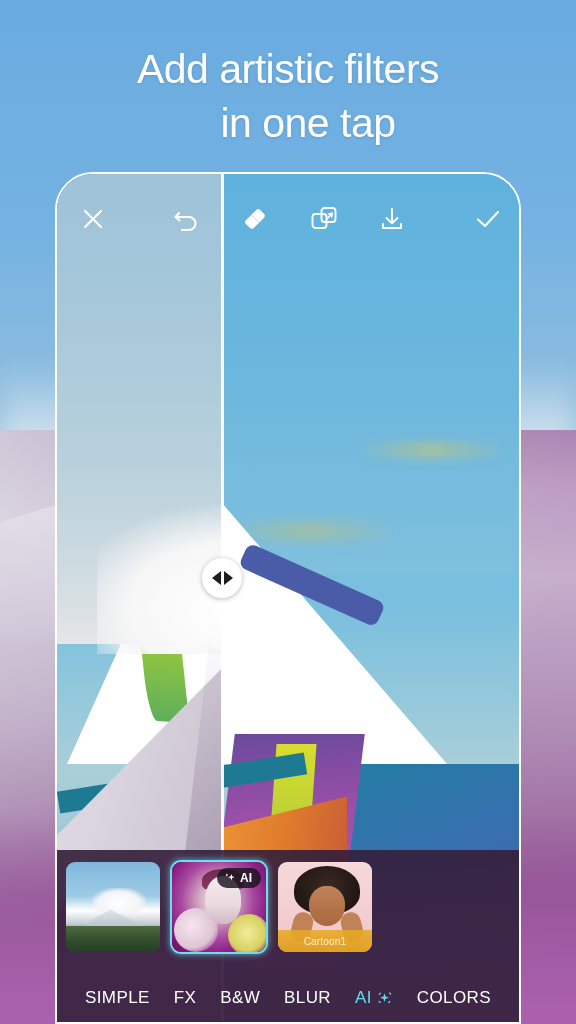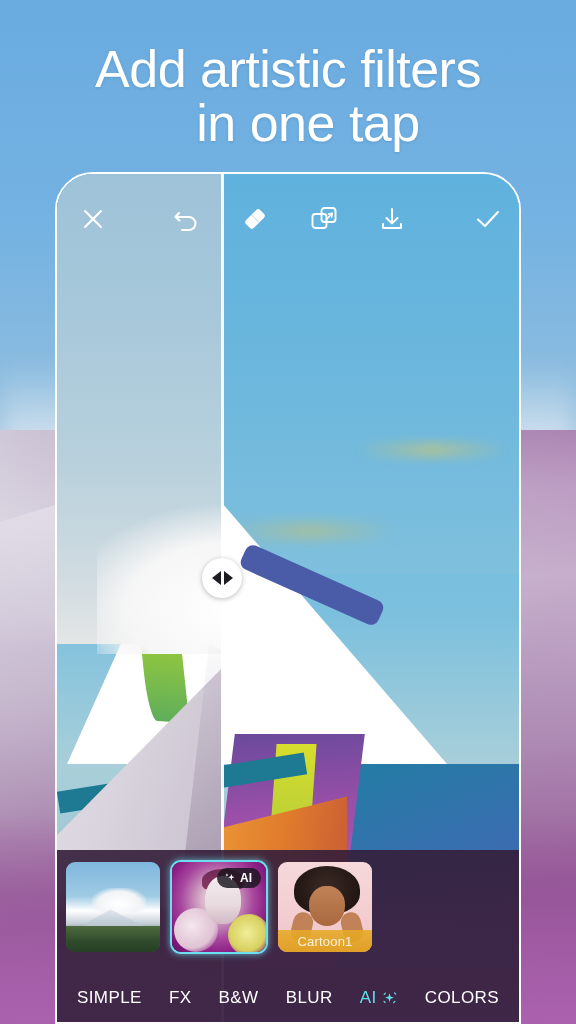--- a/index.html
+++ b/index.html
@@ -41,21 +41,21 @@
   .bg-haze {
     position: absolute; left: 0; top: 360px; width: 576px; height: 180px;
     background: linear-gradient(180deg, rgba(255,255,255,0) 0%, rgba(255,255,255,0.55) 48%, rgba(255,255,255,0) 100%);
     filter: blur(12px);
   }
 
   
   .headline {
     position: absolute; left: 0; top: 42px; width: 576px;
     text-align: center; color: #ffffff;
-    font-size: 52px; line-height: 54px; font-weight: 500;
+    font-size: 41px; line-height: 54px; font-weight: 500;
     letter-spacing: -0.5px;
     text-shadow: 0 1px 3px rgba(40,70,100,0.18);
   }
   .headline .l2 { display: block; margin-left: 40px; }
 
   
   .phone {
     position: absolute; left: 55px; top: 172px;
     width: 466px; height: 852px;
     border: 2px solid #ffffff;
@@ -351,30 +351,30 @@
   }
   .t-c2 .shirt {
     position: absolute; left: 10px; bottom: 0; width: 78px; height: 36px;
     border-radius: 24px 24px 0 0;
     background: linear-gradient(180deg, #4f5236 0%, #3d4029 100%);
   }
 
   .thumb-label {
     position: absolute; left: 0; bottom: 0; width: 100%; height: 22px;
     background: linear-gradient(180deg, rgba(232,170,40,0.88) 0%, rgba(224,158,30,0.95) 100%);
-    color: #fdf1d8; font-size: 13px; font-weight: 500;
+    color: #fdf1d8; font-size: 10px; font-weight: 500;
     display: flex; align-items: center; justify-content: center;
     letter-spacing: 0.2px;
   }
 
   
   .tabs {
     position: absolute; left: 0; bottom: 14px; width: 100%;
     display: flex; align-items: center; justify-content: space-between;
-    padding: 0 20px;
+    padding: 0 28px;
   }
   .tab {
     color: #ffffff; font-size: 17px; font-weight: 500;
     letter-spacing: 0.4px;
     display: flex; align-items: center; gap: 4px;
     white-space: nowrap;
   }
   .tab.active { color: #5fe0e8; }
   .tab .tab-spark { width: 17px; height: 17px; display: block; }
 </style>

